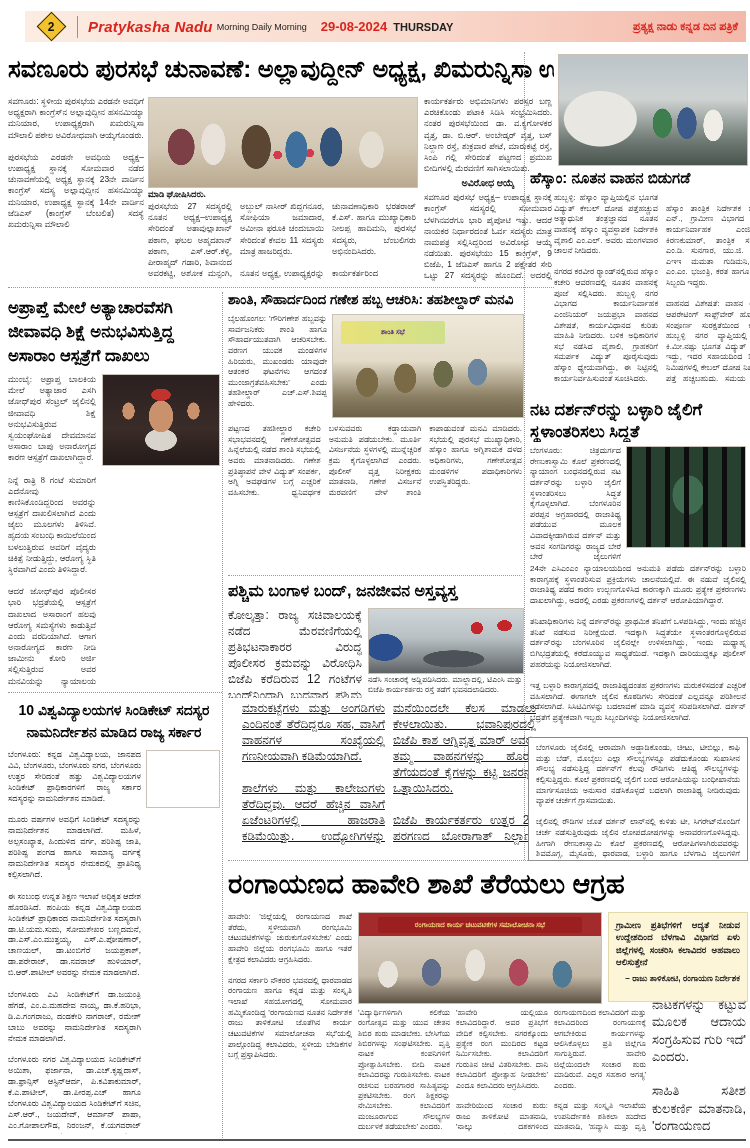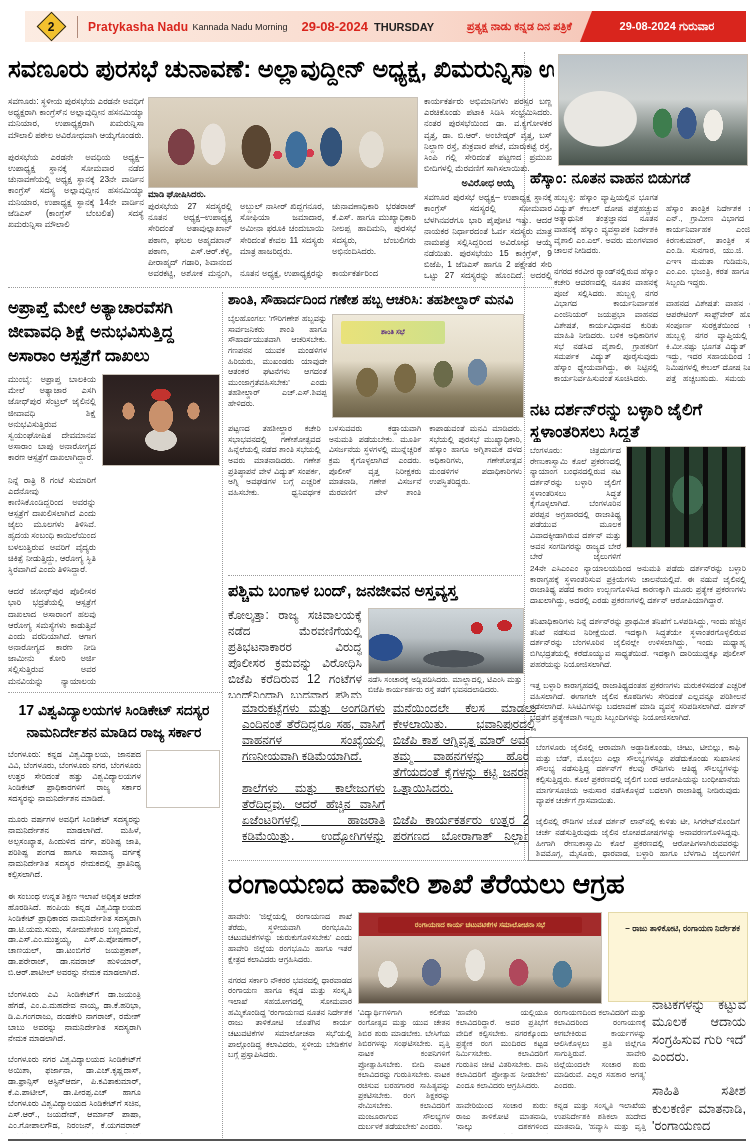--- a/index.html
+++ b/index.html
@@ -14,21 +14,21 @@
     background:linear-gradient(90deg,#fcece2 0%,#f9d9cc 55%,#f3b8a9 100%);
     display:flex;align-items:center;
   }
   .diamond-wrap{width:52px;display:flex;justify-content:center;align-items:center;}
   .diamond{
     width:19px;height:19px;background:#f2c12e;border:1.5px solid #222;
     transform:rotate(45deg);display:flex;align-items:center;justify-content:center;
   }
   .diamond span{transform:rotate(-45deg);font-weight:bold;font-size:12px;color:#111;}
   .mast-divider{width:1px;height:22px;background:#b08a7a;margin-right:10px;}
-  .brand{color:#d9251d;font-weight:bold;font-size:12px;letter-spacing:.2px;}
+  .brand{color:#d9251d;font-weight:bold;font-size:15px;letter-spacing:.2px;font-style:italic;}
   .brand-sub{color:#222;font-size:9px;margin-left:4px;}
   .mast-date{color:#d9251d;font-weight:bold;font-size:13px;margin-left:14px;}
   .mast-day{color:#222;font-weight:bold;font-size:11px;margin-left:6px;}
   .brand-kn{color:#d9251d;font-weight:bold;font-size:11px;margin-left:auto;margin-right:8px;}
   .date-box{
     height:31px;min-width:138px;background:#d9251d;color:#fff;font-weight:bold;
     font-size:11px;display:flex;align-items:center;justify-content:center;
     clip-path:polygon(12px 0,100% 0,100% 100%,0 100%);padding:0 10px 0 18px;
   }
   
@@ -117,27 +117,24 @@
 <body>
 
 <div class="abs masthead">
   <div class="diamond-wrap">
     <div class="diamond">
         <span>2</span>
       </div>
   </div>
   <div class="mast-divider"></div>
   <span class="brand">Pratykasha Nadu</span>
-  <span class="brand-sub">Kannada Nadu Morning</span>
+  <span class="brand-sub">Morning Daily Morning</span>
   <span class="mast-date">29-08-2024</span>
   <span class="mast-day">THURSDAY</span>
   <span class="brand-kn">ಪ್ರತ್ಯಕ್ಷ ನಾಡು ಕನ್ನಡ ದಿನ ಪತ್ರಿಕೆ</span>
-  <div class="date-box">
-    <span>29-08-2024 ಗುರುವಾರ</span>
-  </div>
 </div>
 
 <div class="abs headline" style="left:8px;top:54px;width:546px;height:36px;font-size:24px;white-space:nowrap;overflow:hidden;">ಸವಣೂರು ಪುರಸಭೆ ಚುನಾವಣೆ: ಅಲ್ಲಾವುದ್ದೀನ್ ಅಧ್ಯಕ್ಷ, ಖಿಮರುನ್ನಿಸಾ ಉಪಾಧ್ಯಕ್ಷೆ</div>
 
 <div class="abs body-text" style="left:8px;top:96px;width:136px;height:188px;">ಸವಣೂರು: ಸ್ಥಳೀಯ ಪುರಸಭೆಯ ಎರಡನೇ ಅವಧಿಗೆ ಅಧ್ಯಕ್ಷರಾಗಿ ಕಾಂಗ್ರೆಸ್‌ನ ಅಲ್ಲಾವುದ್ದೀನ ಹಸನಮಿಯ್ಯಾ ಮನಿಯಾರ, ಉಪಾಧ್ಯಕ್ಷರಾಗಿ ಖಮರುನ್ನಿಸಾ ಮೌಲಾಲಿ ಪಠೇಲ ಅವಿರೋಧವಾಗಿ ಆಯ್ಕೆಗೊಂಡರು.
 
 ಪುರಸಭೆಯ ಎರಡನೇ ಅವಧಿಯ ಅಧ್ಯಕ್ಷ– ಉಪಾಧ್ಯಕ್ಷ ಸ್ಥಾನಕ್ಕೆ ಸೋಮವಾರ ನಡೆದ ಚುನಾವಣೆಯಲ್ಲಿ ಅಧ್ಯಕ್ಷ ಸ್ಥಾನಕ್ಕೆ 23ನೇ ವಾರ್ಡಿನ ಕಾಂಗ್ರೆಸ್ ಸದಸ್ಯ ಅಲ್ಲಾವುದ್ದೀನ ಹಸನಮಿಯ್ಯಾ ಮನಿಯಾರ, ಉಪಾಧ್ಯಕ್ಷ ಸ್ಥಾನಕ್ಕೆ 14ನೇ ವಾರ್ಡಿನ ಜೆಡಿಎಸ್ (ಕಾಂಗ್ರೆಸ್ ಬೆಂಬಲಿತ) ಸದಸ್ಯೆ ಖಮರುನ್ನಿಸಾ ಮೌಲಾಲಿ</div>
 
 <div class="abs ph ph-savanur" style="left:148px;top:97px;width:268px;height:89px;"></div>
 
@@ -175,38 +172,38 @@
   <div class="body-text" style="height:auto;font-family:Liberation Serif, serif;">ಮುಂಬೈ: ಅಪ್ರಾಪ್ತ ಬಾಲಕಿಯ ಮೇಲೆ ಅತ್ಯಾಚಾರ ಎಸಗಿ ಜೋಧ್‌ಪುರ ಸೆಂಟ್ರಲ್ ಜೈಲಿನಲ್ಲಿ ಜೀವಾವಧಿ ಶಿಕ್ಷೆ ಅನುಭವಿಸುತ್ತಿರುವ ಸ್ವಯಂಘೋಷಿತ ದೇವಮಾನವ ಅಸಾರಾಂ ಬಾಪು ಅನಾರೋಗ್ಯದ ಕಾರಣ ಆಸ್ಪತ್ರೆಗೆ ದಾಖಲಾಗಿದ್ದಾರೆ.
 
 ನಿನ್ನೆ ರಾತ್ರಿ 8 ಗಂಟೆ ಸುಮಾರಿಗೆ ಎದೆನೋವು ಕಾಣಿಸಿಕೊಂಡಿದ್ದರಿಂದ ಅವರನ್ನು ಆಸ್ಪತ್ರೆಗೆ ದಾಖಲಿಸಲಾಗಿದೆ ಎಂದು ಜೈಲು ಮೂಲಗಳು ತಿಳಿಸಿವೆ. ಹೃದಯ ಸಂಬಂಧಿ ಕಾಯಿಲೆಯಿಂದ ಬಳಲುತ್ತಿರುವ ಅವರಿಗೆ ವೈದ್ಯರು ಚಿಕಿತ್ಸೆ ನೀಡುತ್ತಿದ್ದು, ಆರೋಗ್ಯ ಸ್ಥಿತಿ ಸ್ಥಿರವಾಗಿದೆ ಎಂದು ತಿಳಿಸಿದ್ದಾರೆ.
 
 ಆದರೆ ಜೋಧ್‌ಪುರ ಪೊಲೀಸರ ಭಾರಿ ಭದ್ರತೆಯಲ್ಲಿ ಆಸ್ಪತ್ರೆಗೆ ದಾಖಲಾದ ಅಸಾರಾಂಗೆ ಹಲವು ಆರೋಗ್ಯ ಸಮಸ್ಯೆಗಳು ಕಾಡುತ್ತಿವೆ ಎಂದು ವರದಿಯಾಗಿದೆ. ಆಗಾಗ ಅನಾರೋಗ್ಯದ ಕಾರಣ ನೀಡಿ ಜಾಮೀನು ಕೋರಿ ಅರ್ಜಿ ಸಲ್ಲಿಸುತ್ತಿರುವ ಅವರ ಮನವಿಯನ್ನು ನ್ಯಾಯಾಲಯ ಹಲವು ಬಾರಿ ತಿರಸ್ಕರಿಸಿದೆ.
 
 ಗುಜರಾತಿನ ಸೂರತ್‌ನ ಮಹಿಳೆಯೊಬ್ಬರು ದಾಖಲಿಸಿದ್ದ ಅತ್ಯಾಚಾರ ಪ್ರಕರಣದಲ್ಲಿ 2023ರಲ್ಲಿ ಅಸಾರಾಂಗೆ ಜೀವಾವಧಿ ಶಿಕ್ಷೆ ವಿಧಿಸಲಾಗಿತ್ತು. 2013ರಲ್ಲಿ ಜೋಧ್‌ಪುರ ಆಶ್ರಮದಲ್ಲಿ ಅಪ್ರಾಪ್ತೆಯ ಮೇಲೆ ಅತ್ಯಾಚಾರ ಎಸಗಿದ ಪ್ರಕರಣದಲ್ಲಿ 2018ರಲ್ಲಿ ಶಿಕ್ಷೆ ಪ್ರಕಟವಾಗಿತ್ತು. ಅಂದಿನಿಂದ ಜೈಲಿನಲ್ಲಿರುವ ಅಸಾರಾಂ ಆಗಾಗ ಅನಾರೋಗ್ಯದ ಕಾರಣ ಆಸ್ಪತ್ರೆಗೆ ದಾಖಲಾಗುತ್ತಿದ್ದಾರೆ.</div>
 </div>
 <div class="abs rule-dot" style="left:8px;top:692px;width:214px;"></div>
 
-<div class="abs headline" style="left:8px;top:700px;width:212px;height:46px;font-size:14px;text-align:center;line-height:1.55;overflow:hidden;">17 ವಿಶ್ವವಿದ್ಯಾಲಯಗಳ ಸಿಂಡಿಕೇಟ್ ಸದಸ್ಯರ ನಾಮನಿರ್ದೇಶನ ಮಾಡಿದ ರಾಜ್ಯ ಸರ್ಕಾರ</div>
+<div class="abs headline" style="left:8px;top:700px;width:212px;height:46px;font-size:14px;text-align:center;line-height:1.55;overflow:hidden;">10 ವಿಶ್ವವಿದ್ಯಾಲಯಗಳ ಸಿಂಡಿಕೇಟ್ ಸದಸ್ಯರ ನಾಮನಿರ್ದೇಶನ ಮಾಡಿದ ರಾಜ್ಯ ಸರ್ಕಾರ</div>
 <div class="abs" style="left:8px;top:750px;width:212px;height:384px;overflow:hidden;">
   <div class="ph ph-soudha" style="float:right;width:72px;height:56px;margin:0 0 4px 5px;"></div>
   <div class="body-text" style="height:auto;font-size:8.2px;">ಬೆಂಗಳೂರು: ಕನ್ನಡ ವಿಶ್ವವಿದ್ಯಾಲಯ, ಜಾನಪದ ವಿವಿ, ಬೆಂಗಳೂರು, ಬೆಂಗಳೂರು ನಗರ, ಬೆಂಗಳೂರು ಉತ್ತರ ಸೇರಿದಂತೆ ಹತ್ತು ವಿಶ್ವವಿದ್ಯಾಲಯಗಳ ಸಿಂಡಿಕೇಟ್ ಪ್ರಾಧಿಕಾರಗಳಿಗೆ ರಾಜ್ಯ ಸರ್ಕಾರ ಸದಸ್ಯರನ್ನು ನಾಮನಿರ್ದೇಶನ ಮಾಡಿದೆ.
 
 ಮೂರು ವರ್ಷಗಳ ಅವಧಿಗೆ ಸಿಂಡಿಕೇಟ್ ಸದಸ್ಯರನ್ನು ನಾಮನಿರ್ದೇಶನ ಮಾಡಲಾಗಿದೆ. ಮಹಿಳೆ, ಅಲ್ಪಸಂಖ್ಯಾತ, ಹಿಂದುಳಿದ ವರ್ಗ, ಪರಿಶಿಷ್ಟ ಜಾತಿ, ಪರಿಶಿಷ್ಟ ಪಂಗಡ ಹಾಗೂ ಸಾಮಾನ್ಯ ವರ್ಗಕ್ಕೆ ನಾಮನಿರ್ದೇಶಿತ ಸದಸ್ಯರ ನೇಮಕದಲ್ಲಿ ಪ್ರಾತಿನಿಧ್ಯ ಕಲ್ಪಿಸಲಾಗಿದೆ.
 
 ಈ ಸಂಬಂಧ ಉನ್ನತ ಶಿಕ್ಷಣ ಇಲಾಖೆ ಅಧಿಕೃತ ಆದೇಶ ಹೊರಡಿಸಿದೆ. ಹಂಪಿಯ ಕನ್ನಡ ವಿಶ್ವವಿದ್ಯಾಲಯದ ಸಿಂಡಿಕೇಟ್ ಪ್ರಾಧಿಕಾರದ ನಾಮನಿರ್ದೇಶಿತ ಸದಸ್ಯರಾಗಿ ಡಾ.ಟಿ.ಯಮ.ಸುಮ, ಸೋಮಶೇಖರ ಬಣ್ಣದಮನೆ, ಡಾ.ಎಸ್.ಎಂ.ಮುತ್ತಯ್ಯ, ಎಸ್.ಎ.ಪೋಷಣಾರ್, ಚಾಣಯಲ್, ಡಾ.ಟಂಬಿಗೆರೆ ಜಯಪ್ರಕಾಶ್, ಡಾ.ಪರೇರಾಜ್, ಡಾ.ನವರಾಜ್ ಹುಳಿಯಾರ್, ಬಿ.ಆರ್.ಪಾಟೀಲ್ ಅವರನ್ನು ನೇಮಕ ಮಾಡಲಾಗಿದೆ.
 
 ಬೆಂಗಳೂರು ಎವಿ ಸಿಂಡಿಕೇಟ್‌ಗೆ ಡಾ.ಜಯಂತ್ರಿ ಹೆಗಡೆ, ಎಂ.ಎ.ಮಹದೇವ ನಾಯ್ಕ, ಡಾ.ಕೆ.ಹರಿಭಾ, ಡಿ.ಎ.ಗಂಗರಾಜು, ದಂಡಕೇರಿ ನಾಗರಾಜ್, ರಮೇಶ್ ಬಾಬು ಅವರನ್ನು ನಾಮನಿರ್ದೇಶಿತ ಸದಸ್ಯರಾಗಿ ನೇಮಕ ಮಾಡಲಾಗಿದೆ.
 
 ಬೆಂಗಳೂರು ನಗರ ವಿಶ್ವವಿದ್ಯಾಲಯದ ಸಿಂಡಿಕೇಟ್‌ಗೆ ಅಯಿಶಾ, ಫರ್ಜಾನಾ, ಡಾ.ಎಚ್.ಕೃಷ್ಣದಾಸ್, ಡಾ.ಫ್ರಾನ್ಸಿಸ್ ಆಸ್ಟಿನ್‌ಆರ್ದ, ಪಿ.ಕವಿತಾಕುಮಾರ್, ಕೆ.ಎ.ಪಾಟೀಲ್, ಡಾ.ಪೀರಪ್ಪ.ಎಚ್ ಹಾಗೂ ಬೆಂಗಳೂರು ವಿಶ್ವವಿದ್ಯಾಲಯದ ಸಿಂಡಿಕೇಟ್‌ಗೆ ಸಚಿನ, ಎಸ್.ಆರ್., ಜಯದೇವ್, ಆರ್ಮಾನ್ ಪಾಷಾ, ಎಂ.ಗೋಪಾಲಗೌಡ, ನಿರಂಜನ್, ಕೆ.ಯಗವರಾಜ್ ಅವರನ್ನು ನಾಮನಿರ್ದೇಶಿತ ಸದಸ್ಯರನ್ನಾಗಿ ನೇಮಕ ಮಾಡಿ ಆದೇಶಿಸಲಾಗಿದೆ.
 
 ಕುವೆಂಪು ವಿಶ್ವವಿದ್ಯಾಲಯದ ಸಿಂಡಿಕೇಟ್‌ಗೆ ಪ್ರೊ.ಸಾಕಮ.ಬಿ, ಶಿವಕುಮಾರ್. ಎಂ, ಮುಸಾವಿರ್ ಪಾಷಾ.ಎಂ, ಲಕ್ಷ್ಮೀಕಾಂತ ಚಿಮನೂರ, ಕೆ.ಪಿ.ಸಿ.ಪಾಲ್, ಎಚ್.ಜೆ.ಆರವಿಂದ, ಗುಲ್ಬರ್ಗ ವಿಶ್ವವಿದ್ಯಾಲಯದ ಸಿಂಡಿಕೇಟ್‌ಗೆ ಡಾ.ಶ್ರೀದೇವಿ ಅವರನ್ನು ನೇಮಕ ಮಾಡಲಾಗಿದೆ.</div>
 </div>
 
 <div class="abs headline" style="left:228px;top:292px;width:294px;height:18px;font-size:13.5px;white-space:nowrap;overflow:hidden;">ಶಾಂತಿ, ಸೌಹಾರ್ದದಿಂದ ಗಣೇಶ ಹಬ್ಬ ಆಚರಿಸಿ: ತಹಶೀಲ್ದಾರ್ ಮನವಿ</div>
-<div class="abs body-text" style="left:228px;top:314px;width:99px;height:108px;font-size:8px;">ಬೈಲಹೊಂಗಲ: 'ಗೌರಿಗಣೇಶ ಹಬ್ಬವನ್ನು ಸಾರ್ವಜನಿಕರು ಶಾಂತಿ ಹಾಗೂ ಸೌಹಾರ್ದಯುತವಾಗಿ ಆಚರಿಸಬೇಕು. ಗಣಪನನ ಯುವಕ ಮಂಡಳಿಗಳ ಹಿರಿಯರು, ಮುಖಂಡರು ಯಾವುದೇ ಆತಂಕರ ಘಟನೆಗಳು ಆಗದಂತೆ ಮುಂಜಾಗ್ರತೆವಹಿಸಬೇಕು' ಎಂದು ತಹಶೀಲ್ದಾರ್ ಎಚ್.ಎಸ್.ಶಿವಪ್ಪ ಹೇಳಿದರು.</div>
+<div class="abs body-text" style="left:228px;top:314px;width:99px;height:108px;font-size:8px;">ಬೈಲಹೊಂಗಲ: 'ಗೌರಿಗಣೇಶ ಹಬ್ಬವನ್ನು ಸಾರ್ವಜನಿಕರು ಶಾಂತಿ ಹಾಗೂ ಸೌಹಾರ್ದಯುತವಾಗಿ ಆಚರಿಸಬೇಕು. ವರಣಗ ಯುವಕ ಮಂಡಳಿಗಳ ಹಿರಿಯರು, ಮುಖಂಡರು ಯಾವುದೇ ಆತಂಕರ ಘಟನೆಗಳು ಆಗದಂತೆ ಮುಂಜಾಗ್ರತೆವಹಿಸಬೇಕು' ಎಂದು ತಹಶೀಲ್ದಾರ್ ಎಚ್.ಎಸ್.ಶಿವಪ್ಪ ಹೇಳಿದರು.</div>
 <div class="abs ph ph-ganesh" style="left:332px;top:314px;width:190px;height:102px;">
   <div class="ph-banner2">ಶಾಂತಿ ಸಭೆ</div>
 </div>
 <div class="abs body-text cols3" style="left:228px;top:424px;width:294px;height:146px;font-size:8px;">ಪಟ್ಟಣದ ತಹಶೀಲ್ದಾರ ಕಚೇರಿ ಸಭಾಭವನದಲ್ಲಿ ಗಣೇಶೋತ್ಸವದ ಹಿನ್ನೆಲೆಯಲ್ಲಿ ನಡೆದ ಶಾಂತಿ ಸಭೆಯಲ್ಲಿ ಅವರು ಮಾತನಾಡಿದರು. ಗಣೇಶ ಪ್ರತಿಷ್ಠಾಪನೆ ವೇಳೆ ವಿದ್ಯುತ್ ಸಂಪರ್ಕ, ಅಗ್ನಿ ಅವಘಡಗಳ ಬಗ್ಗೆ ಎಚ್ಚರಿಕೆ ವಹಿಸಬೇಕು. ಧ್ವನಿವರ್ಧಕ ಬಳಸುವವರು ಕಡ್ಡಾಯವಾಗಿ ಅನುಮತಿ ಪಡೆಯಬೇಕು. ಮೂರ್ತಿ ವಿಸರ್ಜನೆಯ ಸ್ಥಳಗಳಲ್ಲಿ ಮುನ್ನೆಚ್ಚರಿಕೆ ಕ್ರಮ ಕೈಗೊಳ್ಳಲಾಗಿದೆ ಎಂದರು. ಪೊಲೀಸ್ ವೃತ್ತ ನಿರೀಕ್ಷಕರು ಮಾತನಾಡಿ, ಗಣೇಶ ವಿಸರ್ಜನೆ ಮೆರವಣಿಗೆ ವೇಳೆ ಶಾಂತಿ ಕಾಪಾಡುವಂತೆ ಮನವಿ ಮಾಡಿದರು. ಸಭೆಯಲ್ಲಿ ಪುರಸಭೆ ಮುಖ್ಯಾಧಿಕಾರಿ, ಹೆಸ್ಕಾಂ ಹಾಗೂ ಅಗ್ನಿಶಾಮಕ ದಳದ ಅಧಿಕಾರಿಗಳು, ಗಣೇಶೋತ್ಸವ ಮಂಡಳಿಗಳ ಪದಾಧಿಕಾರಿಗಳು ಉಪಸ್ಥಿತರಿದ್ದರು.</div>
 <div class="abs rule-dot" style="left:228px;top:575px;width:294px;"></div>
 
 <div class="abs headline" style="left:228px;top:581px;width:294px;height:22px;font-size:16px;white-space:nowrap;overflow:hidden;">ಪಶ್ಚಿಮ ಬಂಗಾಳ ಬಂದ್, ಜನಜೀವನ ಅಸ್ತವ್ಯಸ್ತ</div>
 <div class="abs body-text" style="left:228px;top:608px;width:134px;height:90px;font-size:12px;">ಕೋಲ್ಕತ್ತಾ: ರಾಜ್ಯ ಸಚಿವಾಲಯಕ್ಕೆ ನಡೆದ ಮೆರವಣಿಗೆಯಲ್ಲಿ ಪ್ರತಿಭಟನಾಕಾರರ ವಿರುದ್ಧ ಪೊಲೀಸರ ಕ್ರಮವನ್ನು ವಿರೋಧಿಸಿ ಬಿಜೆಪಿ ಕರೆದಿರುವ 12 ಗಂಟೆಗಳ ಬಂದ್‌ನಿಂದಾಗಿ ಬುಧವಾರ ಪಶ್ಚಿಮ ಬಂಗಾಳದ ಕೆಲವು ಭಾಗಗಳಲ್ಲಿ ದೈನಂದಿನ ಜನಜೀವನ ಸ್ಥಗಿತಕ್ಕೆ ಪರಿಣಾಮ ಬೀರಿತು.
 
 ರಾಜ್ಯ ರಾಜಧಾನಿ ಕೋಲ್ಕತ್ತಾದಲ್ಲಿ, ವಾರದ ದಿನದ ಬೆಳಿಗ್ಗೆ ರಸ್ತೆಗಳಲ್ಲಿನ ಸಾಮಾನ್ಯ ಕಾರ್ಯನಿರತತೆ ಕಡಿಮೆ ಸಂಖ್ಯೆಯ ಬಸ್‌ಗಳು, ಆಟೋ–ರಿಕ್ಷಾಗಳು ಮತ್ತು ಟ್ಯಾಕ್ಸಿಗಳು ಸಂಚರಿಸುತ್ತಿವೆ. ಮಾರುಕಟ್ಟೆಗಳು ಮತ್ತು ಅಂಗಡಿಗಳು ಎಂದಿನಂತೆ ತೆರೆದಿದ್ದವು.</div>
@@ -242,20 +239,21 @@
 <div class="abs rule-dot" style="left:228px;top:860px;width:518px;"></div>
 
 <div class="abs headline" style="left:228px;top:868px;width:518px;height:38px;font-size:27px;white-space:nowrap;overflow:hidden;">ರಂಗಾಯಣದ ಹಾವೇರಿ ಶಾಖೆ ತೆರೆಯಲು ಆಗ್ರಹ</div>
 <div class="abs body-text" style="left:228px;top:912px;width:124px;height:222px;font-size:8px;">ಹಾವೇರಿ: 'ಜಿಲ್ಲೆಯಲ್ಲಿ ರಂಗಾಯಣದ ಶಾಖೆ ತೆರೆದು, ಸ್ಥಳೀಯವಾಗಿ ರಂಗಭೂಮಿ ಚಟುವಟಿಕೆಗಳನ್ನು ಚುರುಕುಗೊಳಿಸಬೇಕು' ಎಂದು ಹಾವೇರಿ ಜಿಲ್ಲೆಯ ರಂಗಭೂಮಿ ಹಾಗೂ ಇತರೆ ಕ್ಷೇತ್ರದ ಕಲಾವಿದರು ಆಗ್ರಹಿಸಿದರು.
 
 ನಗರದ ಸರ್ಕಾರಿ ನೌಕರರ ಭವನದಲ್ಲಿ ಧಾರವಾಡದ ರಂಗಾಯಣ ಹಾಗೂ ಕನ್ನಡ ಮತ್ತು ಸಂಸ್ಕೃತಿ ಇಲಾಖೆ ಸಹಯೋಗದಲ್ಲಿ ಸೋಮವಾರ ಹಮ್ಮಿಕೊಂಡಿದ್ದ 'ರಂಗಾಯಣದ ನೂತನ ನಿರ್ದೇಶಕ ರಾಜು ತಾಳಿಕೋಟಿ ಜೊತೆಗಿನ ಕಾರ್ಯ ಚಟುವಟಿಕೆಗಳ ಸಮಾಲೋಚನಾ ಸಭೆ'ಯಲ್ಲಿ ಪಾಲ್ಗೊಂಡಿದ್ದ ಕಲಾವಿದರು, ಸ್ಥಳೀಯ ಬೇಡಿಕೆಗಳ ಬಗ್ಗೆ ಪ್ರಸ್ತಾಪಿಸಿದರು.</div>
 <div class="abs ph ph-rangayana" style="left:358px;top:912px;width:242px;height:90px;">
   <div class="ph-banner">ರಂಗಾಯಣದ ಕಾರ್ಯ ಚಟುವಟಿಕೆಗಳ ಸಮಾಲೋಚನಾ ಸಭೆ</div>
 </div>
 <div class="abs quote-box" style="left:608px;top:912px;width:124px;height:76px;overflow:hidden;">
+  <div>ಗ್ರಾಮೀಣ ಪ್ರತಿಭೆಗಳಿಗೆ ಆದ್ಯತೆ ನೀಡುವ ಉದ್ದೇಶದಿಂದ ಬೆಳಗಾವಿ ವಿಭಾಗದ ಏಳು ಜಿಲ್ಲೆಗಳಲ್ಲಿ ಸಂಚರಿಸಿ ಕಲಾವಿದರ ಅಹವಾಲು ಆಲಿಸುತ್ತೇನೆ</div>
   <div class="quote-author">– ರಾಜು ತಾಳಿಕೋಟಿ, ರಂಗಾಯಣ ನಿರ್ದೇಶಕ</div>
 </div>
 <div class="abs body-text" style="left:358px;top:1008px;width:92px;height:126px;font-size:7.8px;">'ವಿದ್ಯಾರ್ಥಿಗಳಿಗಾಗಿ ಕಲಿಕೆಯ ರಂಗೋತ್ಸವ ಮತ್ತು ಯುವ ಚೇತನ ಶಿಬಿರ ಶುರು ಮಾಡಬೇಕು. ಬೇಸಿಗೆಯ ಶಿಬಿರಗಳನ್ನು ಸಂಘಟಿಸಬೇಕು. ವೃತ್ತಿ ನಾಟಕ ಕಂಪನಿಗಳಿಗೆ ಪ್ರೋತ್ಸಾಹಿಸಬೇಕು. ಬೀದಿ ನಾಟಕ ಕಲಾವಿದರನ್ನು ಗುರುತಿಸಬೇಕು. ನಾಟಕ ರಚಿಸುವ ಬರಹಗಾರರ ಸಾಹಿತ್ಯವನ್ನು ಪ್ರಕಟಿಸಬೇಕು. ರಂಗ ಶಿಕ್ಷಕರನ್ನು ನೇಮಿಸಬೇಕು. ಕಲಾವಿದರಿಗೆ ಮಂಜೂರಾಗುವ ಸೌಲಭ್ಯಗಳ ದುರ್ಬಳಕೆ ತಡೆಯಬೇಕು' ಎಂದರು.</div>
 <div class="abs body-text" style="left:456px;top:1008px;width:92px;height:126px;font-size:7.8px;">'ಹಾವೇರಿ ಯಲ್ಲಿಯೂ ಕಲಾವಿದರಿದ್ದಾರೆ. ಅವರ ಪ್ರತಿಭೆಗೆ ವೇದಿಕೆ ಕಲ್ಪಿಸಬೇಕು. ನಗರಕ್ಕೊಂದು ಪ್ರತ್ಯೇಕ ರಂಗ ಮಂದಿರದ ಕಟ್ಟಡ ನಿರ್ಮಿಸಬೇಕು. ಕಲಾವಿದರಿಗೆ ಗುರುತಿನ ಚೀಟಿ ವಿತರಿಸಬೇಕು. ದಾನಿ ಕಲಾವಿದರಿಗೆ ಪ್ರೋತ್ಸಾಹ ನೀಡಬೇಕು' ಎಂದೂ ಕಲಾವಿದರು ಆಗ್ರಹಿಸಿದರು.
 
 ಹಾವೇರಿಯಿಂದ ಸಂಚಾರ ಶುರು: ರಾಜು ತಾಳಿಕೋಟಿ ಮಾತನಾಡಿ, 'ನಾಲ್ಕು ದಶಕಗಳಿಂದ ರಂಗಭೂಮಿಯಲ್ಲಿದ್ದೇನೆ. ನನಗೆ ಕೊಟ್ಟಿರುವ ಜವಾಬ್ದಾರಿ ಅರಿತು,</div>
 <div class="abs body-text" style="left:554px;top:1008px;width:92px;height:126px;font-size:7.8px;">ರಂಗಾಯಣದಿಂದ ಕಲಾವಿದರಿಗೆ ಮತ್ತು ಕಲಾವಿದರಿಂದ ರಂಗಾಯಣಕ್ಕೆ ಆಗಬೇಕಿರುವ ಕಾರ್ಯಗಳನ್ನು ಆಲಿಸಿಕೊಳ್ಳಲು ಪ್ರತಿ ಜಿಲ್ಲೆಗೂ ಸಾಗುತ್ತಿರುವೆ. ಹಾವೇರಿ ಜಿಲ್ಲೆಯಿಂದಲೇ ಸಂಚಾರ ಶುರು ಮಾಡಿರುವೆ. ಎಲ್ಲರ ಸಹಕಾರ ಅಗತ್ಯ' ಎಂದರು.
 
 ಕನ್ನಡ ಮತ್ತು ಸಂಸ್ಕೃತಿ ಇಲಾಖೆಯ ಉಪನಿರ್ದೇಶಕಿ ಶಶಿಕಲಾ ಹುದೇದ ಮಾತನಾಡಿ, 'ಹವ್ಯಾಸಿ ಮತ್ತು ವೃತ್ತಿ ರಂಗಭೂಮಿಯ ಕಲಾವಿದರು, ಒಂದೇ ತಾಯಿ ಮಕ್ಕಳು. ಕಲಾವಿದರ ಭಾವನೆಗಳಿಗೆ ಸ್ಪಂದಿಸಲು ರಂಗಾಯಣ ವಿನೂತನ ಯೋಜನೆ</div>
 <div class="abs body-text" style="left:652px;top:996px;width:94px;height:138px;font-size:13px;">ನಾಟಕಗಳನ್ನು ಕಟ್ಟುವ ಮೂಲಕ ಆದಾಯ ಸಂಗ್ರಹಿಸುವ ಗುರಿ ಇದೆ' ಎಂದರು.

